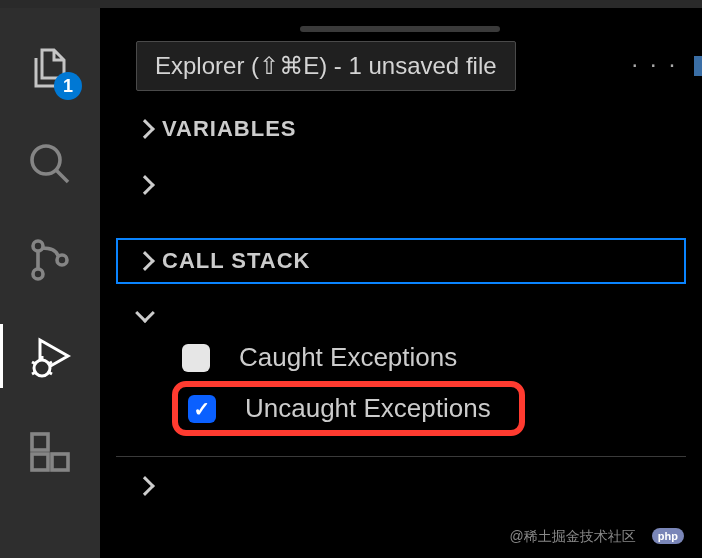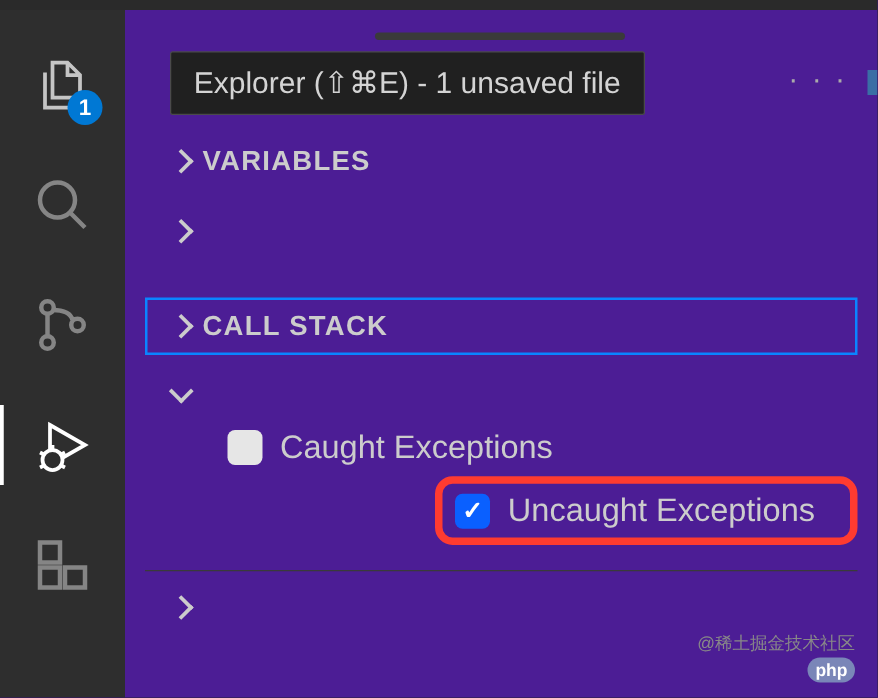--- a/index.html
+++ b/index.html
@@ -74,21 +74,21 @@
       justify-content: center;
       font-size: 18px;
       font-weight: 600;
     }
     .main {
       position: absolute;
       left: 100px;
       top: 8px;
       right: 0;
       bottom: 0;
-      background: #4c1d95;
+      background: #000000;
     }
     .top-area {
       height: 90px;
       position: relative;
     }
     .tab-hint {
       position: absolute;
       left: 200px;
       top: 18px;
       width: 200px;
@@ -112,21 +112,20 @@
     .more-dots {
       position: absolute;
       right: 24px;
       top: 42px;
       color: #aaa;
       font-size: 24px;
       letter-spacing: 2px;
     }
     .debug-panel {
       padding: 0 16px;
-      text-align: right;
     }
     .section {
       padding: 8px 0;
     }
     .section-header {
       display: flex;
       align-items: center;
       gap: 10px;
       padding: 10px 0 10px 22px;
       cursor: pointer;
@@ -155,21 +154,21 @@
       font-weight: 700;
       letter-spacing: 1px;
       color: #cccccc;
     }
     .breakpoints-content {
       padding: 4px 0 8px 0;
     }
     .checkbox-row {
       display: flex;
       align-items: center;
-      gap: 14px;
+      gap: 29px;
       padding: 8px 0 8px 66px;
       font-size: 26px;
       color: #cccccc;
     }
     .checkbox {
       width: 28px;
       height: 28px;
       border-radius: 6px;
       display: flex;
       align-items: center;
@@ -200,30 +199,29 @@
       background: #3a3a3a;
       margin: 4px 0;
     }
     .watermark {
       position: absolute;
       bottom: 12px;
       right: 18px;
       font-size: 14px;
       color: #888;
       display: flex;
-      align-items: flex-end;
-      gap: 2px;
-      flex-direction: column;
+      align-items: flex-start;
+      gap: 16px;
     }
     .php-logo {
       background: #7a86b8;
       color: #fff;
       padding: 2px 6px;
       border-radius: 10px;
-      font-size: 14px;
+      font-size: 11px;
       font-weight: 700;
     }
     .right-edge {
       position: absolute;
       right: 0;
       top: 48px;
       width: 8px;
       height: 20px;
       background: #3a6ea5;
     }

